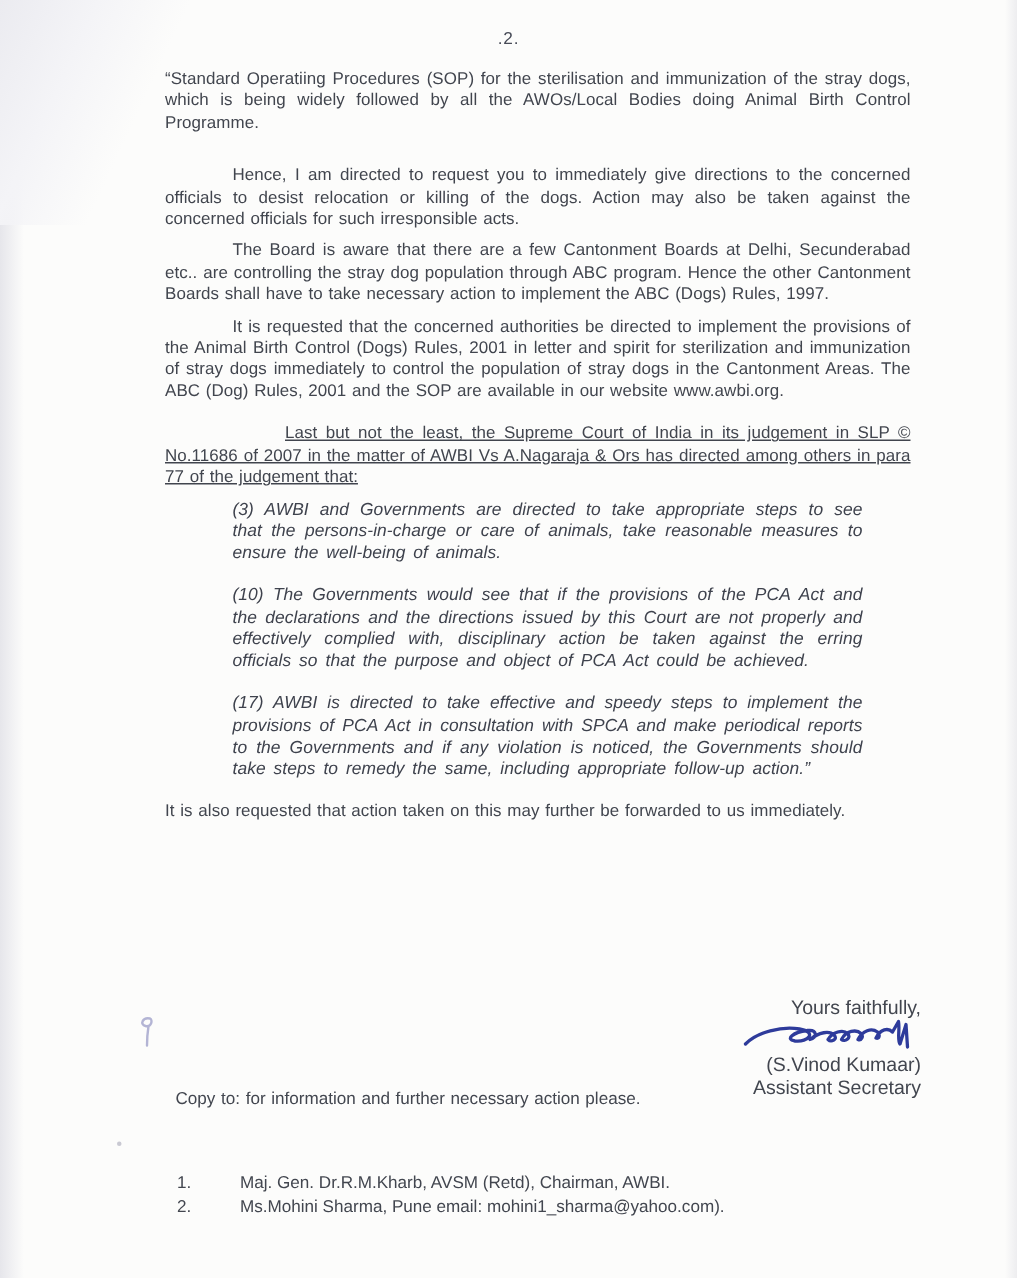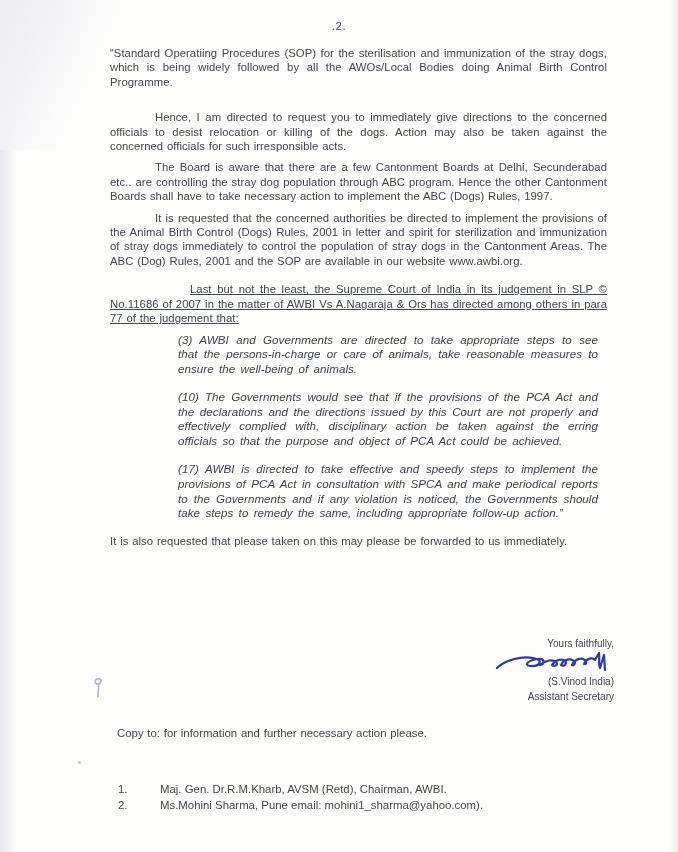--- a/index.html
+++ b/index.html
@@ -46,42 +46,42 @@
   .para{margin:0 0 7px;}
   .para.first{margin-bottom:21px;}
   .para.ind{text-indent:45px;}
   .para.ind-wide{text-indent:80px;text-decoration:underline;}
   .para.p4{margin-bottom:14px;}
   .weblink{
     color:#41454e;
     cursor:pointer;
   }
   .quotes{
-    margin-left:68px;
+    margin-left:45px;
     width:420px;
   }
   .quote{
     margin:0 0 13px;
     font-style:italic;
     font-size:11.6px;
     line-height:14.8px;
     text-align:justify;
     word-spacing:2px;
     color:#3e424d;
   }
   .closing{
     margin:0;
     text-align:left;
     word-spacing:.6px;
   }
   .sig-block{
     position:absolute;
-    top:636px;right:64px;
+    top:664px;right:64px;
     text-align:right;
-    font-size:10px;
+    font-size:13px;
     line-height:15px;
     color:#42464f;
   }
   .sig-scribble{display:block;margin:-1px 2px -2px auto;}
   .pen-mark{position:absolute;left:90px;top:676px;opacity:.75;}
   .tiny-dot{
     position:absolute;left:78px;top:761px;width:3px;height:3px;
     border-radius:50%;background:#bcbcc8;opacity:.8;
   }
   .copy-to{
@@ -116,37 +116,37 @@
     <p class="para ind p4"><span>It is requested that the concerned authorities be directed to implement the provisions of the Animal Birth Control (Dogs) Rules, 2001 in letter and spirit for sterilization and immunization of stray dogs immediately to control the population of stray dogs in the Cantonment Areas. The ABC (Dog) Rules, 2001 and the SOP are available in our website </span><a class="weblink">www.awbi.org</a><span>.</span></p>
 
     <p class="para ind-wide">Last but not the least, the Supreme Court of India in its judgement in SLP © No.11686 of 2007 in the matter of AWBI Vs A.Nagaraja &amp; Ors has directed among others in para 77 of the judgement that:</p>
 
     <div class="quotes">
       <p class="quote">(3) AWBI and Governments are directed to take appropriate steps to see that the persons-in-charge or care of animals, take reasonable measures to ensure the well-being of animals.</p>
       <p class="quote">(10) The Governments would see that if the provisions of the PCA Act and the declarations and the directions issued by this Court are not properly and effectively complied with, disciplinary action be taken against the erring officials so that the purpose and object of PCA Act could be achieved.</p>
       <p class="quote">(17) AWBI is directed to take effective and speedy steps to implement the provisions of PCA Act in consultation with SPCA and make periodical reports to the Governments and if any violation is noticed, the Governments should take steps to remedy the same, including appropriate follow-up action.”</p>
     </div>
 
-    <p class="closing">It is also requested that please taken on this may please be forwarded to us immediately.</p>
+    <p class="closing">It is also requested that action taken on this may further be forwarded to us immediately.</p>
   </div>
 
   <div class="pen-mark">
     <svg width="16" height="26" viewBox="0 0 16 26">
       <path d="M10 3 C5 2 3 7 7 8 C11 9 12 4 10 3 Z M9 8 C8.4 12 8 16 8 21" fill="none" stroke="#9b9dc8" stroke-width="1.6" stroke-linecap="round"></path>
     </svg>
   </div>
 
   <div class="tiny-dot"></div>
 
   <div class="sig-block">
     <div>Yours faithfully,</div>
     <svg class="sig-scribble" width="118" height="26" viewBox="0 0 118 26">
       <path d="M3 18 C11 10 27 6 39 8 C51 10 45 17 36 16 C29 15 35 10 44 9 C51 8 51 14 46 15 C52 10 59 9 62 12 C65 15 60 17 58 15 C61 10 68 8 71 11 C74 14 69 17 67 15 C70 9 77 8 80 11 C82 13 80 16 78 15 C81 9 87 7 91 10 C93 12 92 15 90 14 C93 8 98 7 101 10 L105 3 C106 9 104 15 106 18 L110 5 L111 20" fill="none" stroke="#2e3b9b" stroke-width="2.2" stroke-linecap="round" stroke-linejoin="round"></path>
     </svg>
-    <div>(S.Vinod India)</div>
+    <div>(S.Vinod Kumaar)</div>
     <div>Assistant Secretary</div>
   </div>
 
   <div class="copy-to">Copy to: for information and further necessary action please.</div>
 
   <div class="copy-list">
     <div class="copy-item">
       <span class="num">1.</span>
       <span>Maj. Gen. Dr.R.M.Kharb, AVSM (Retd), Chairman, AWBI.</span>
     </div>

